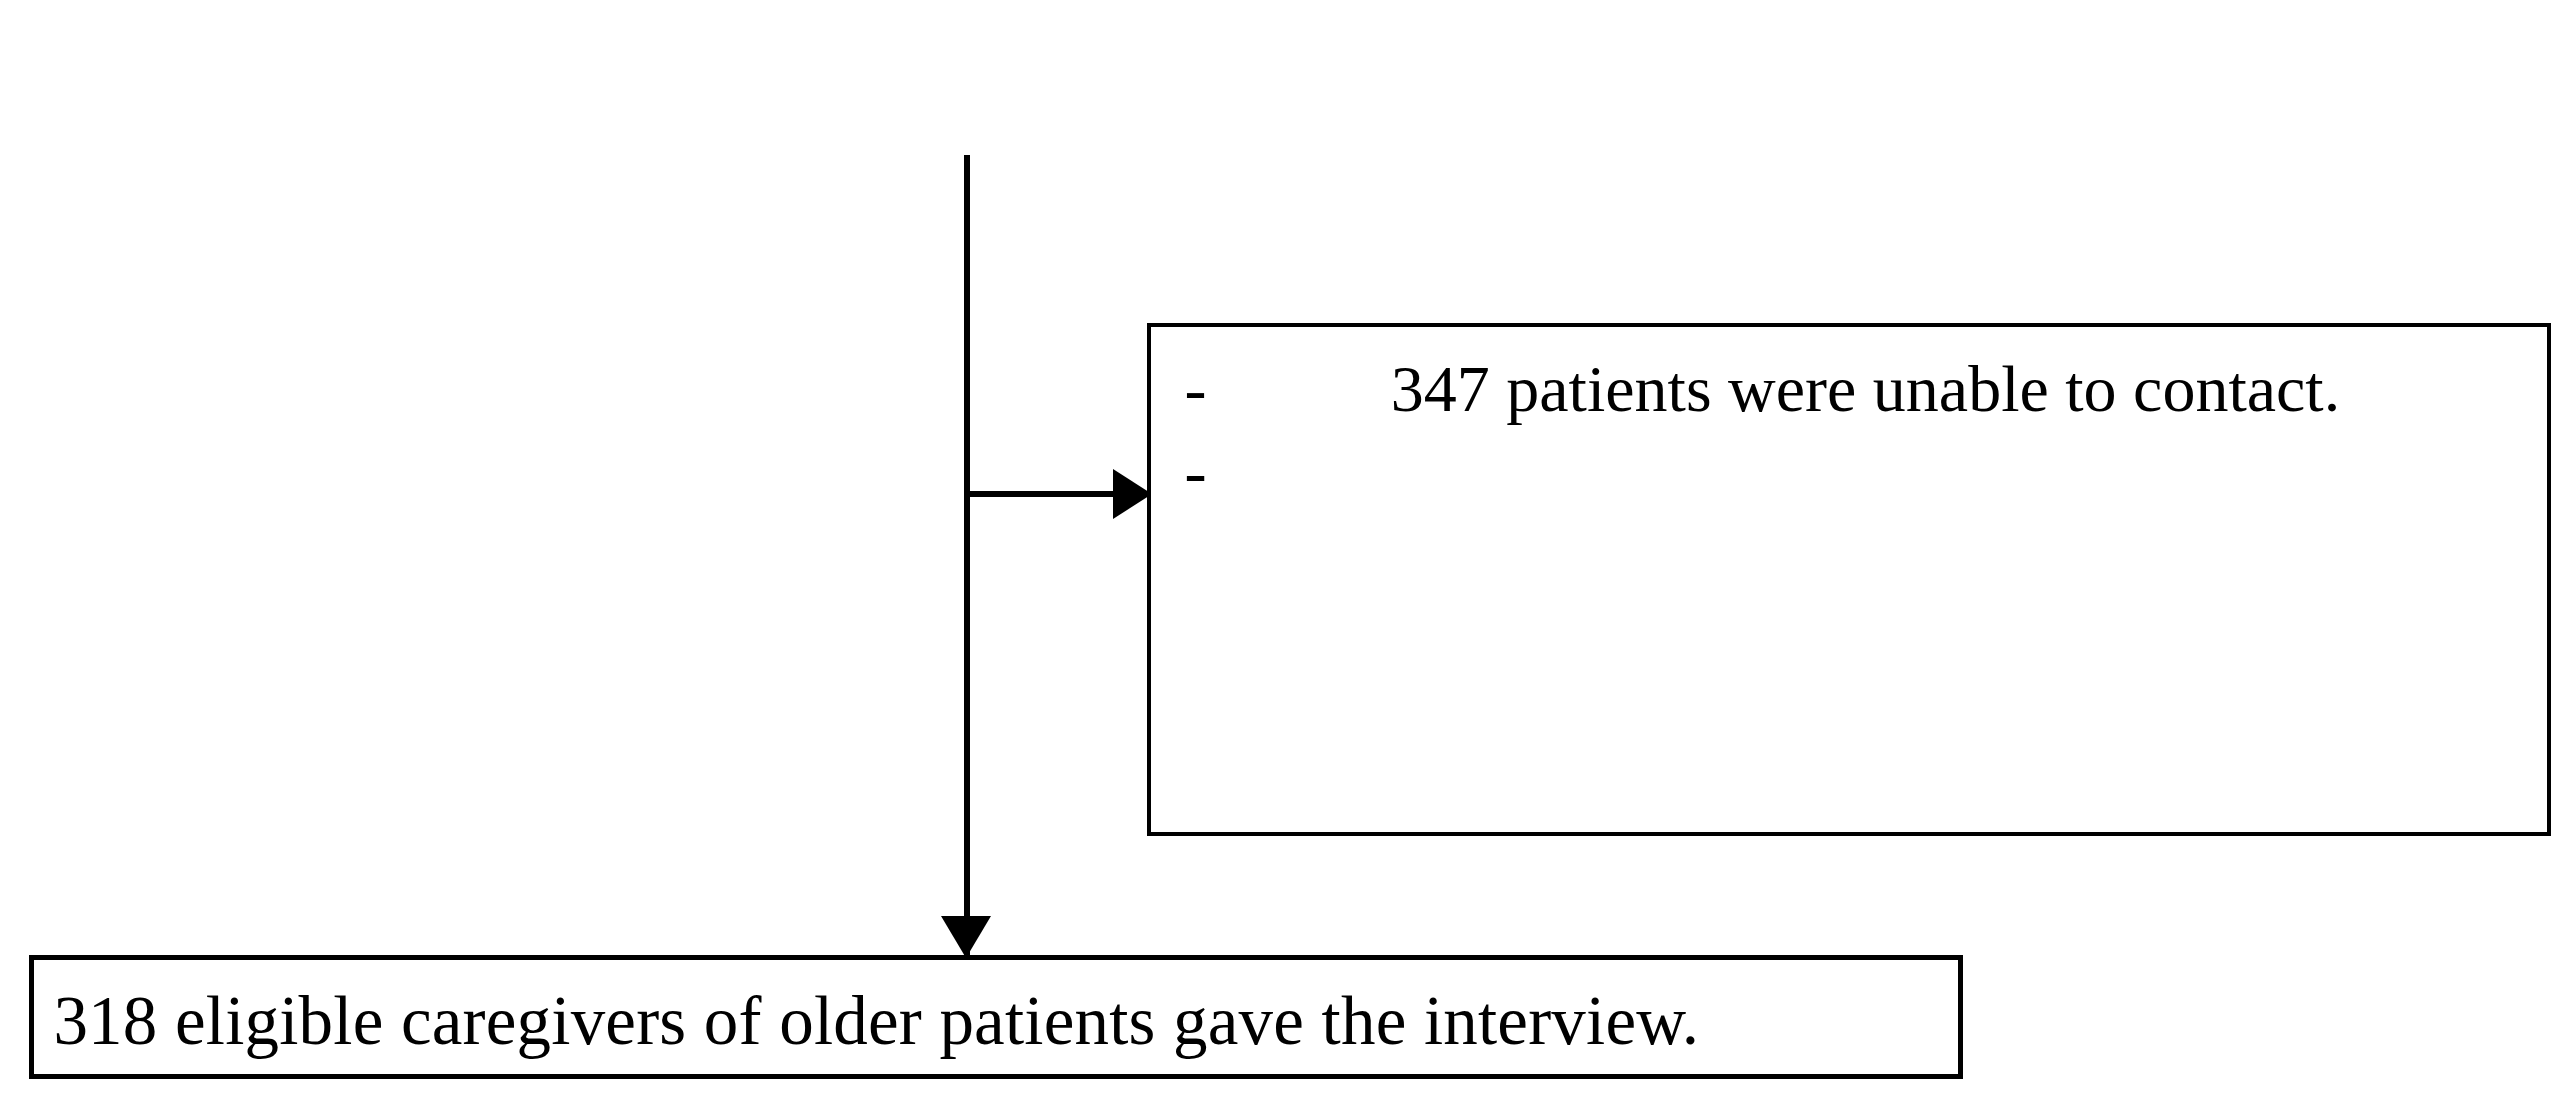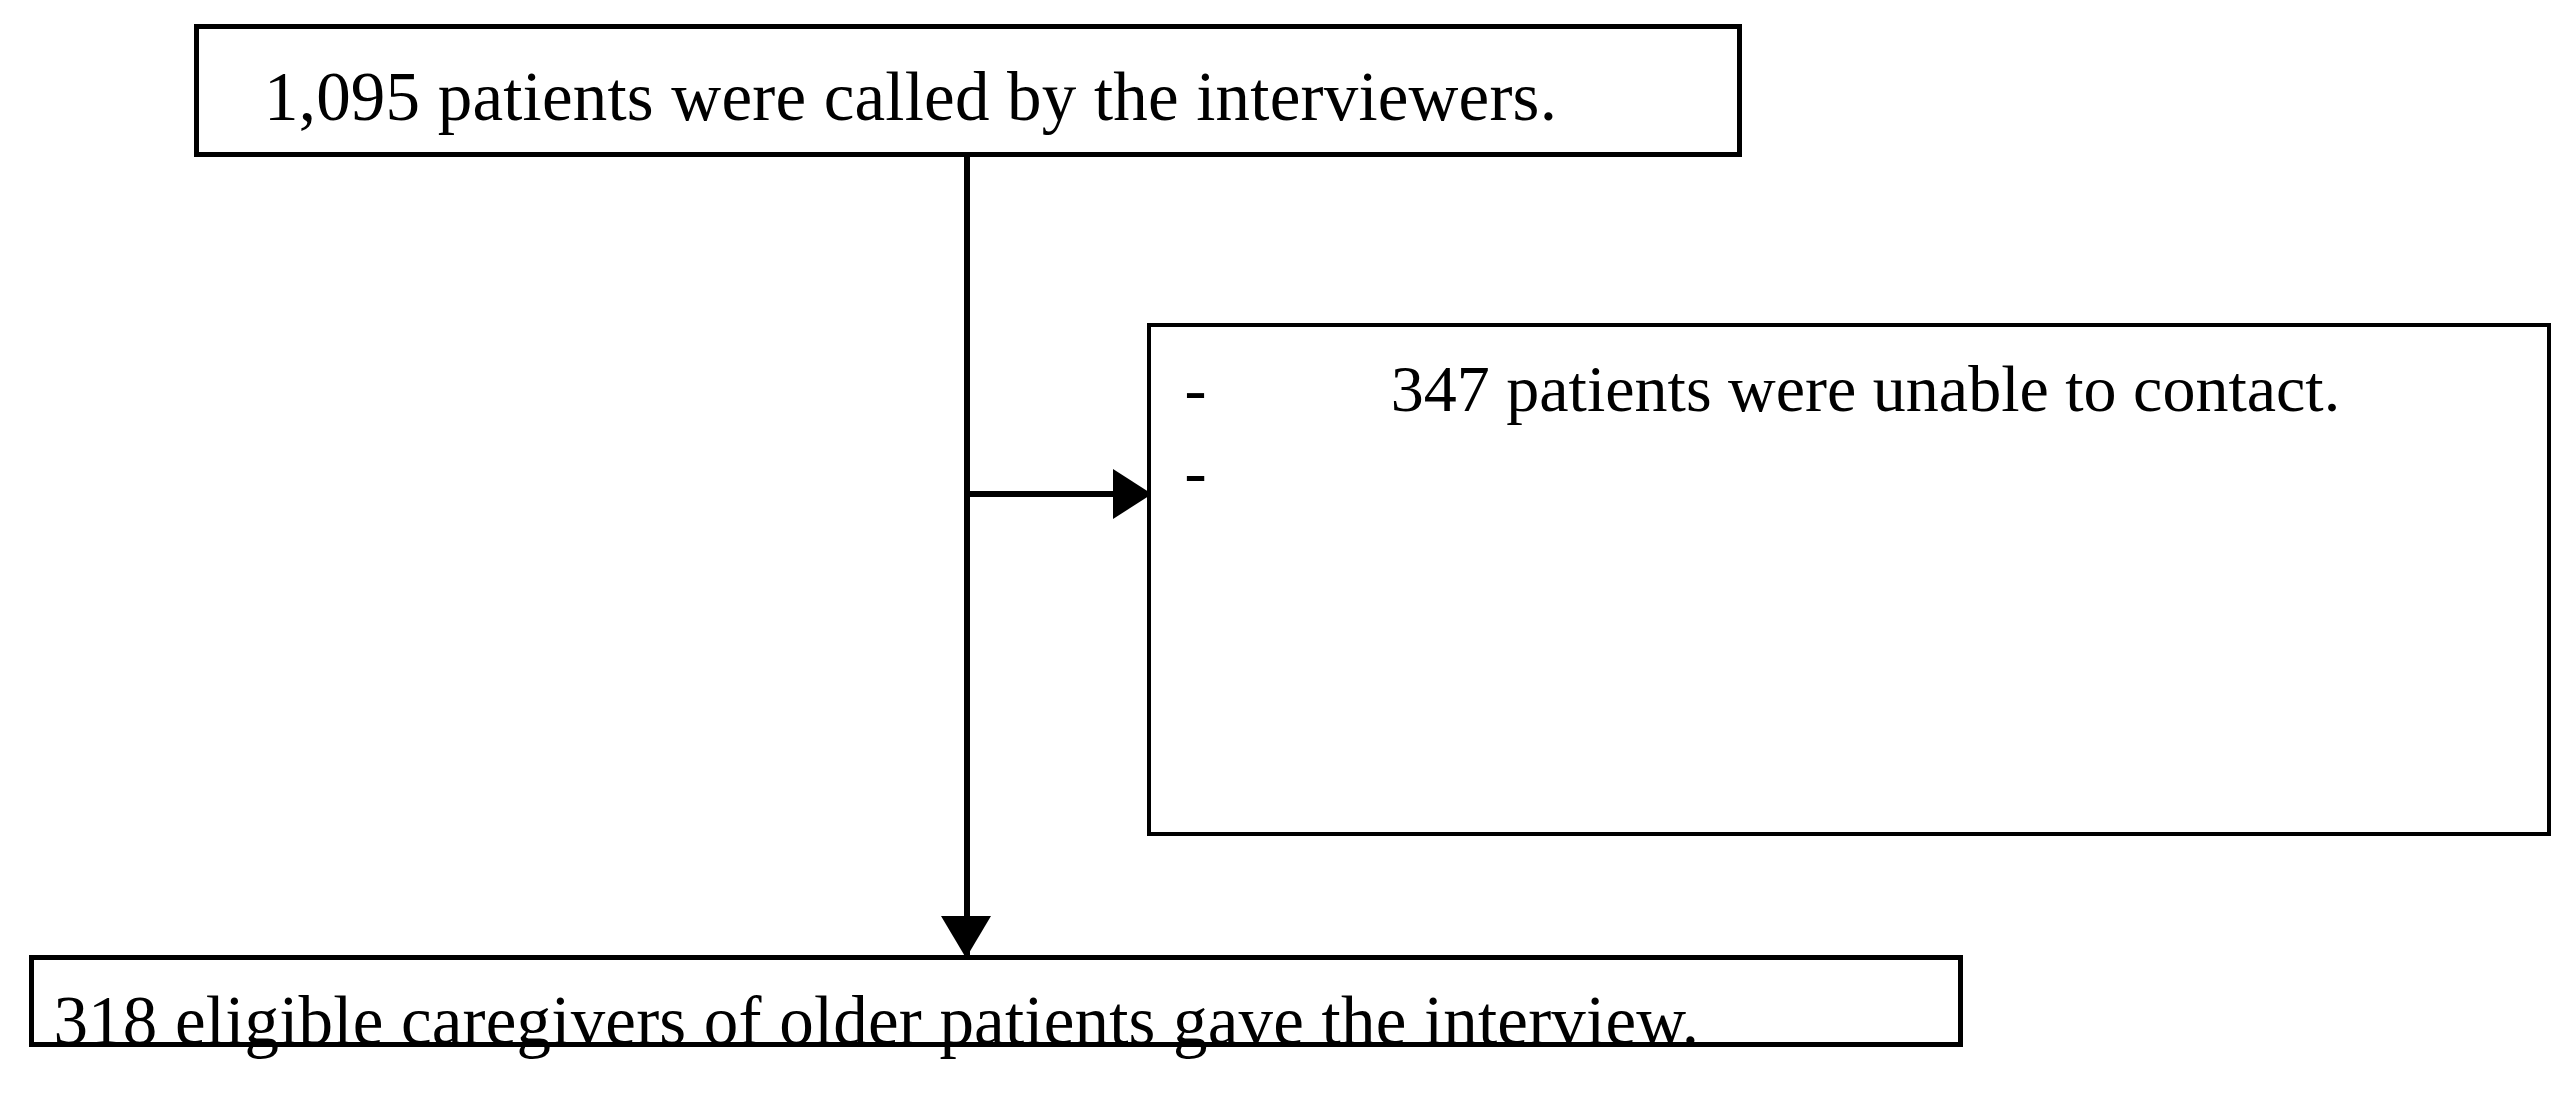--- a/index.html
+++ b/index.html
@@ -37,21 +37,21 @@
     top: 323px;
     width: 1404px;
     height: 513px;
     border-width: 4.4px;
   }
 
   #box-enrolled {
     left: 29px;
     top: 955px;
     width: 1934px;
-    height: 92px;
+    height: 124px;
   }
 
   
   .box-text {
     position: absolute;
     white-space: nowrap;
     font-size: 69px;
     line-height: 1;
     letter-spacing: 0.2px;
   }
@@ -141,23 +141,20 @@
     border-left: 25.6px solid transparent;
     border-right: 25.6px solid transparent;
     border-top: 42px solid #000000;
   }
 </style>
 </head>
 <body>
 
 <div id="canvas">
 
-  <div class="flow-box" id="box-called">
-    <span class="box-text" id="text-called">1,095 patients were called by the interviewers.</span>
-  </div>
 
   <div class="connector" id="vline-main"></div>
 
   <div class="connector" id="hline-branch"></div>
   <div class="arrowhead" id="arrow-right"></div>
 
   <div class="flow-box" id="box-excluded">
     <ul class="excluded-list">
       <li class="excluded-item">
         <span class="bullet-dash">-</span>

